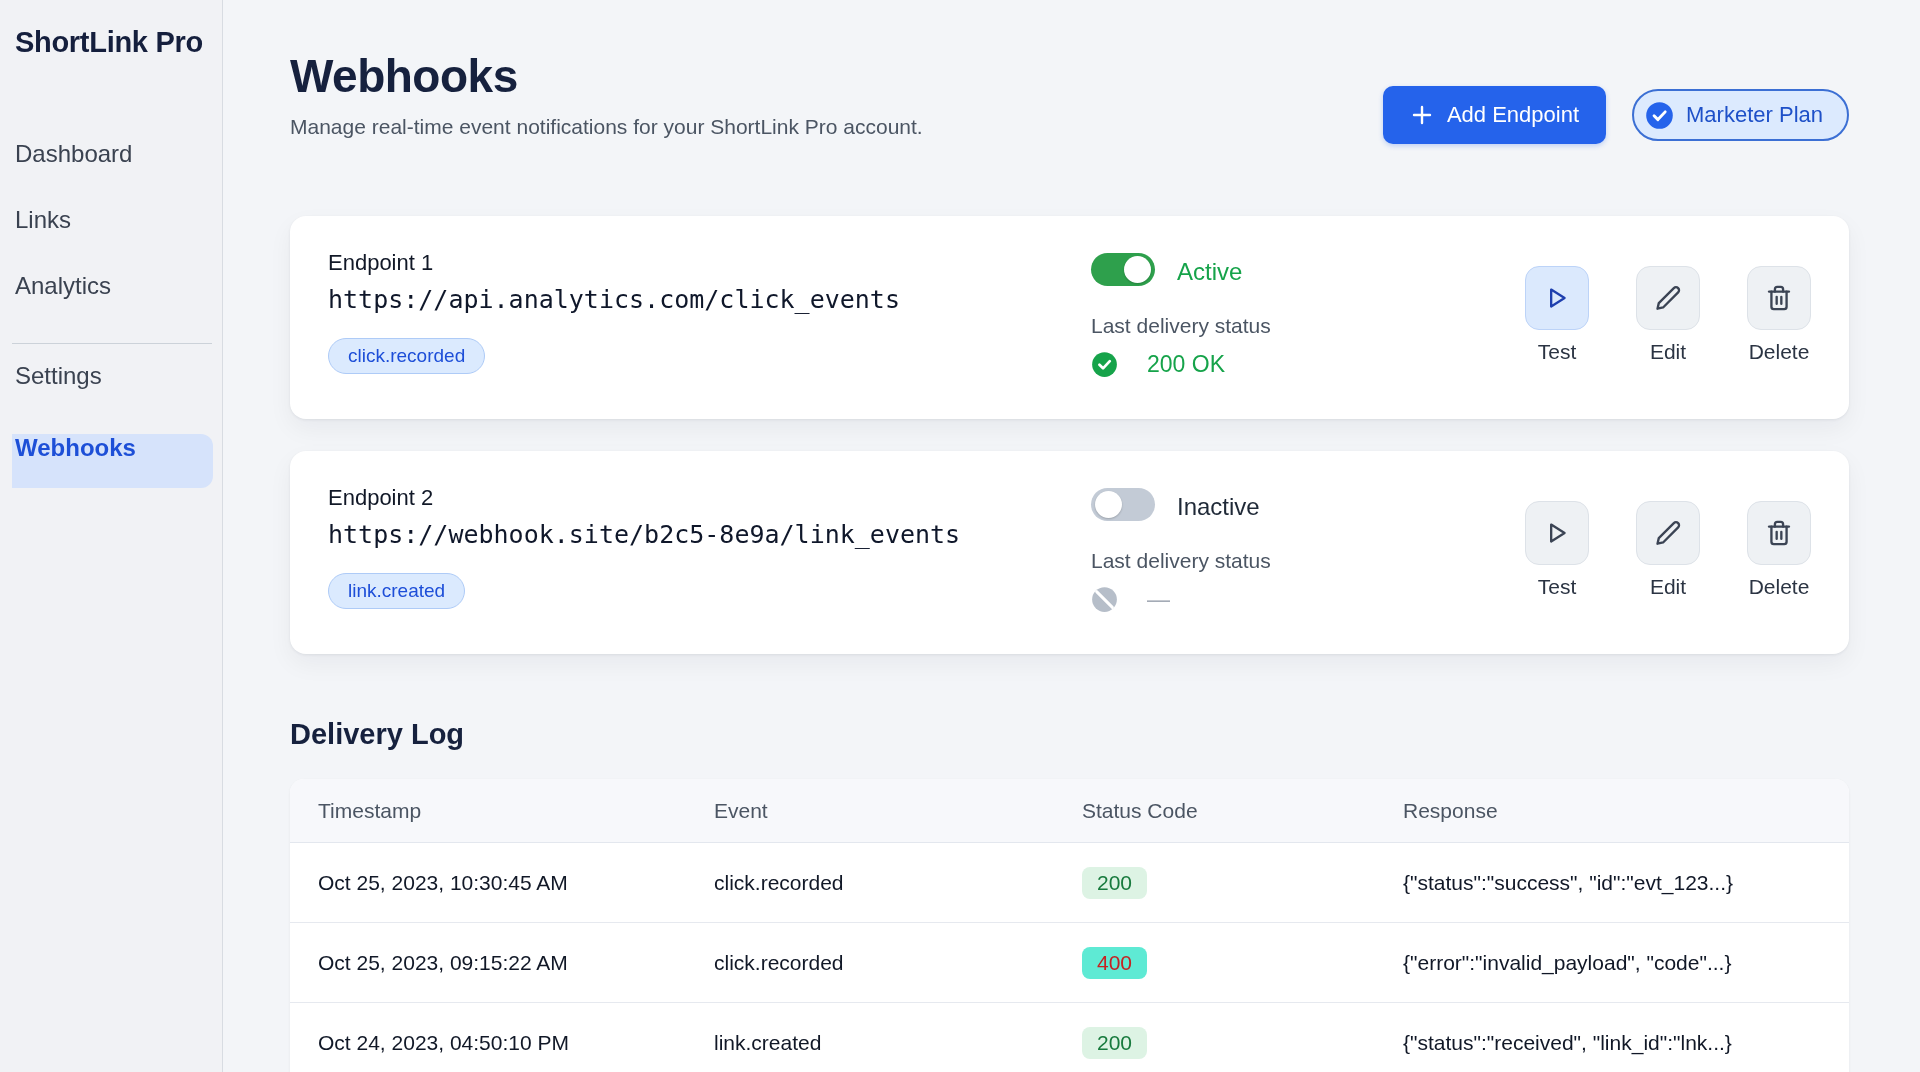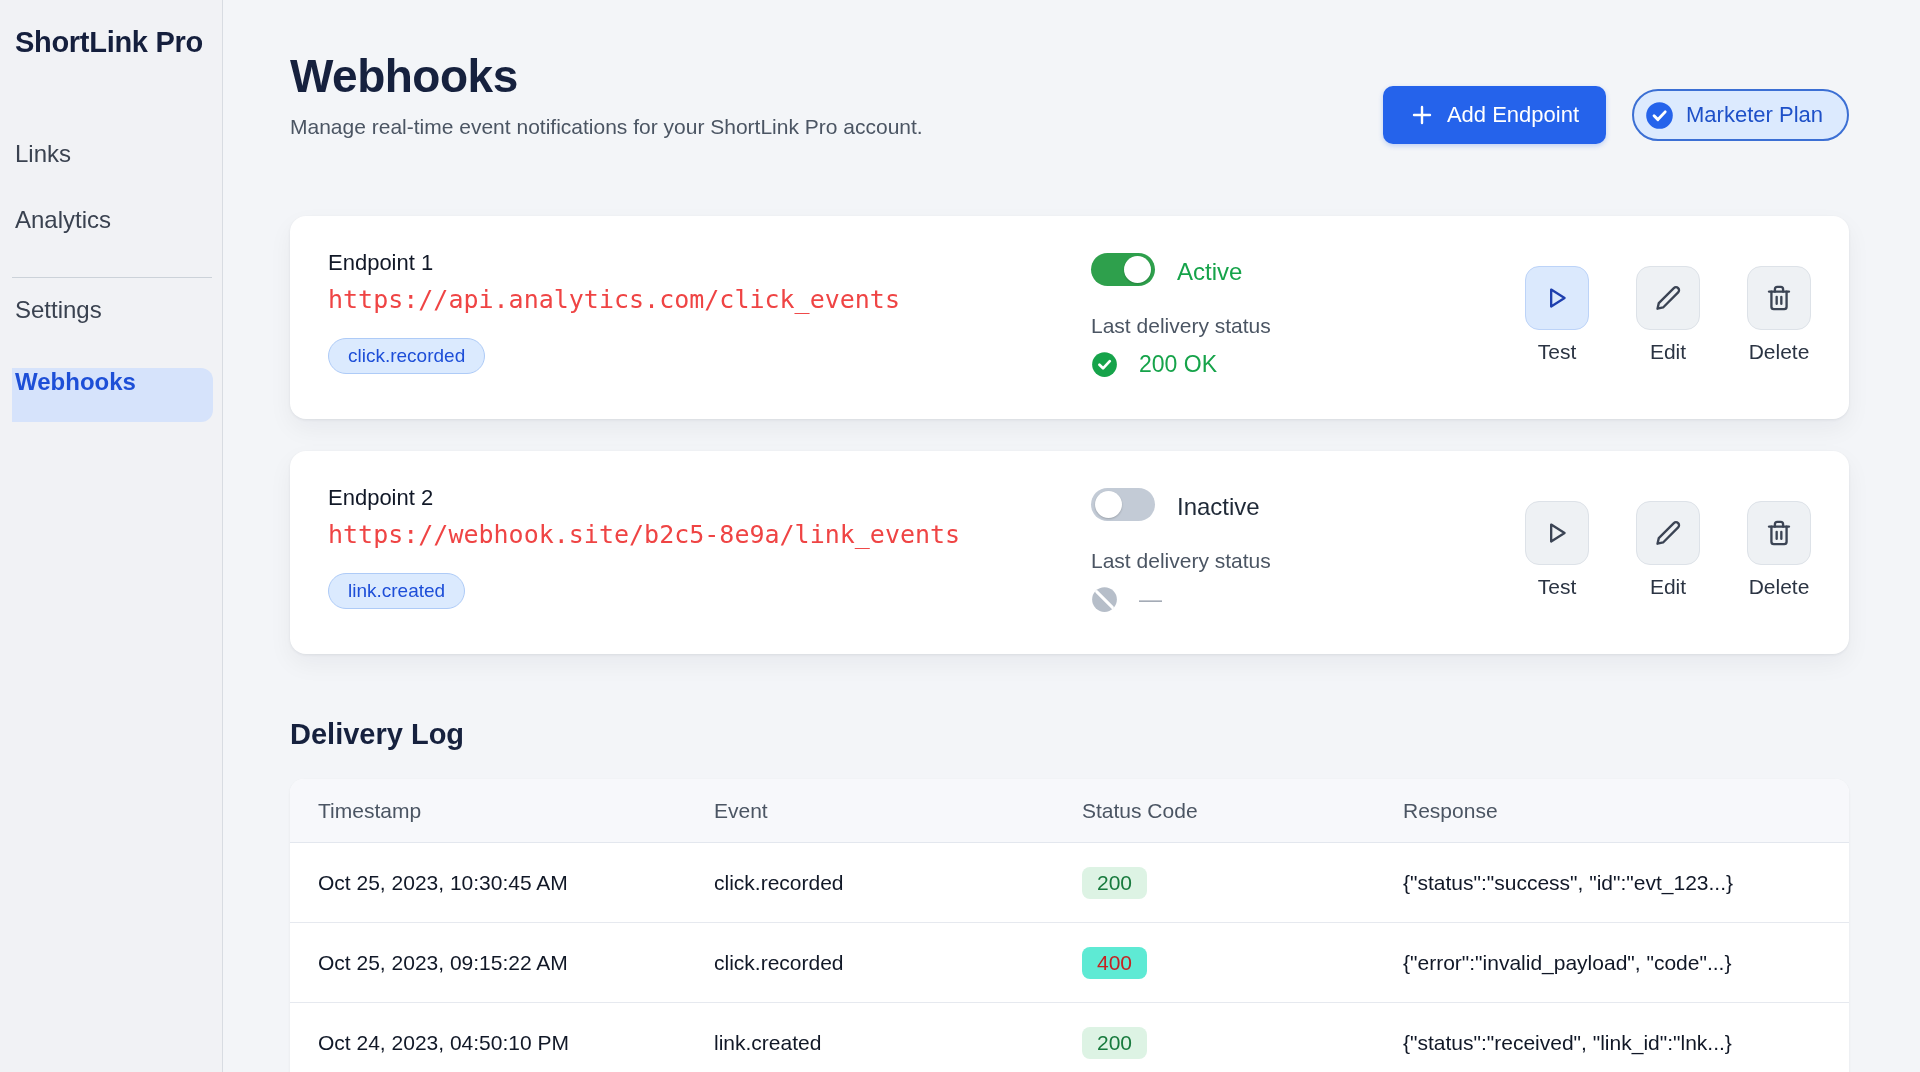--- a/index.html
+++ b/index.html
@@ -60,39 +60,39 @@
     margin-top:72px;
     background:#fff; border-radius:16px;
     box-shadow:0 1px 3px rgba(15,23,42,.07), 0 10px 24px rgba(15,23,42,.05);
     padding:34px 38px 43px 38px;
     height:203px;
     display:flex; align-items:flex-start;
   }
   .card + .card, .card.second { margin-top:32px; }
   .card-left { flex:1; min-width:0; }
   .ep-name { font-size:22px; color:#111827; }
-  .ep-url { margin-top:9px; font-family:"DejaVu Sans Mono", monospace; font-size:25px; color:#ef4444; }
+  .ep-url { margin-top:9px; font-family:"DejaVu Sans Mono", monospace; font-size:25px; color:#0f172a; }
   .ep-tag {
     display:inline-block; margin-top:24px;
     padding:6px 19px; border-radius:20px;
     background:#dbeafe; border:1px solid #aecbf7;
     color:#1d4ed8; font-size:19px;
   }
 
   .card-mid { width:420px; flex:0 0 420px; padding-top:3px; }
   .toggle-row { display:flex; align-items:flex-end; gap:22px; }
   .toggle { width:64px; height:33px; border-radius:17px; background:#c3cbd6; position:relative; cursor:pointer; }
   .card[data-state="on"] .toggle { background:#2ea04c; }
   .toggle .knob { position:absolute; top:3px; left:4px; width:27px; height:27px; border-radius:50%; background:#fff; box-shadow:0 1px 2px rgba(0,0,0,.2); }
   .card[data-state="on"] .toggle .knob { left:auto; right:4px; }
   .toggle-label { font-size:24px; }
   .card[data-state="on"]  .toggle-label { color:#16a34a; }
   .card[data-state="off"] .toggle-label { color:#1f2937; }
   .delivery-label { margin-top:28px; font-size:21px; color:#4b5563; }
-  .status-row { margin-top:13px; display:flex; align-items:center; gap:21px; }
+  .status-row { margin-top:13px; display:flex; align-items:center; gap:29px; }
   .status-value { font-size:23px; }
   .card[data-state="on"]  .status-value { color:#16a34a; }
   .card[data-state="off"] .status-value { color:#a4abb6; }
 
   .card-right { flex:0 0 300px; display:flex; justify-content:flex-end; gap:47px; padding-top:16px; }
   .action { display:flex; flex-direction:column; align-items:center; gap:10px; }
   .action-btn {
     width:64px; height:64px; border-radius:14px;
     background:#eef1f4; border:1px solid #dde2e8;
     color:#3b4454; cursor:pointer;
@@ -124,20 +124,23 @@
   svg { display:block; }
 </style>
 </head>
 <body>
 
 <aside class="sidebar">
   <div class="brand">ShortLink Pro</div>
 
   <nav>
 
+      <div class="nav-item">
+        <span>Dashboard</span>
+      </div>
 
       <div class="nav-item">
         <span>Links</span>
       </div>
 
       <div class="nav-item">
         <span>Analytics</span>
       </div>
 
     <hr class="nav-divider">

